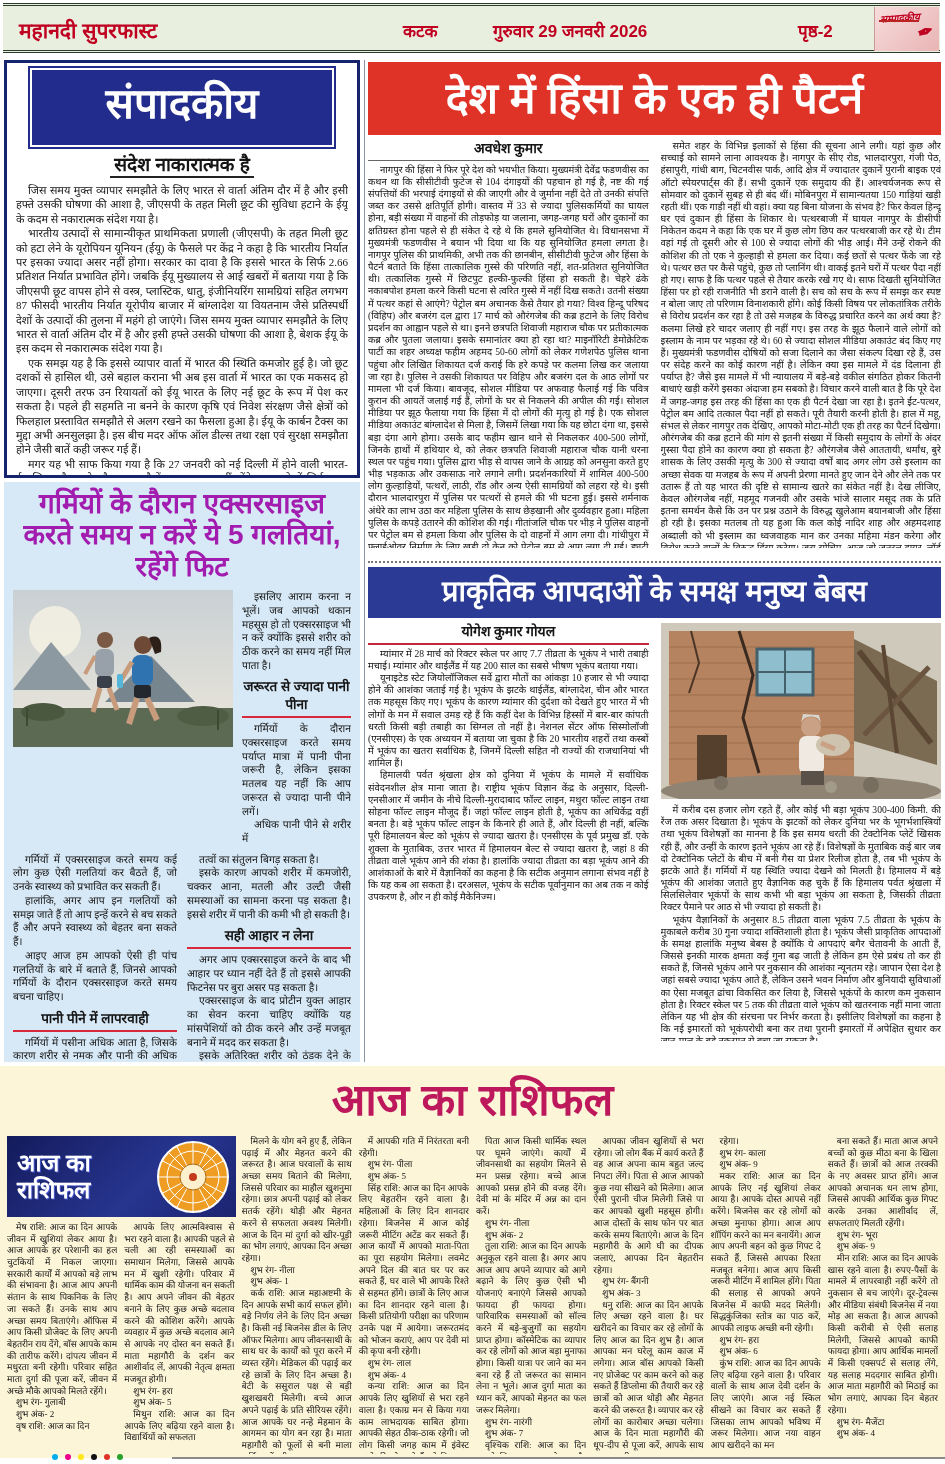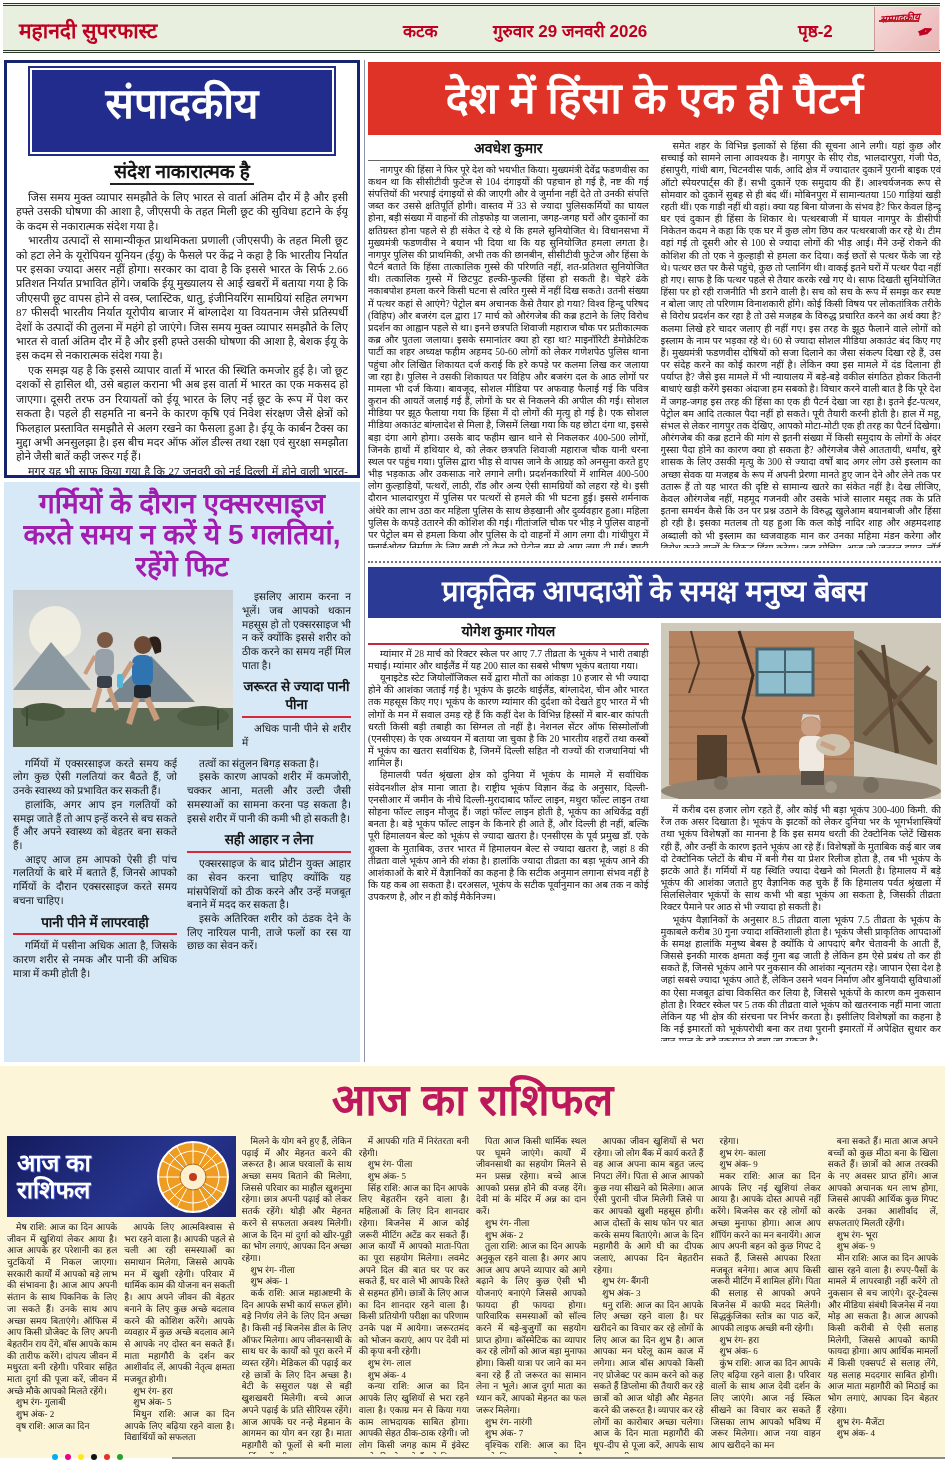--- a/index.html
+++ b/index.html
@@ -33,21 +33,21 @@
   .vline { position:absolute; left:364px; top:60px; width:1px; height:1002px; background:#8a93a8; }
 
   
   .edit-box {
     position:absolute; left:4px; top:60px; width:356px; height:418px;
     box-sizing:border-box; border:3px solid #16246e; padding:4px 9px; overflow:hidden; background:#fff;
   }
   .edit-banner {
     background:var(--navy); color:#fff; text-align:center;
     font-family:"Liberation Sans",sans-serif; font-weight:bold; font-size:42px;
-    padding:3px 0 22px; margin:1px 14px 4px; border:2px solid #fff; outline:2px solid var(--navy);
+    padding:3px 0 15px; margin:1px 14px 4px; border:2px solid #fff; outline:2px solid var(--navy);
   }
   .edit-sub { text-align:center; font-family:"Liberation Sans",sans-serif; font-weight:bold; font-size:19px; margin:4px 0 6px; }
   .edit-sub span { border-bottom:2px solid #222; padding:0 4px 1px; }
   .edit-body { font-size:11px; line-height:1.31; text-align:justify; overflow:hidden; height:308px; }
 
   
   .fitness {
     position:absolute; left:4px; top:482px; width:356px; height:580px;
     box-sizing:border-box; background:var(--paleBlue); padding:6px 9px; overflow:hidden;
   }
@@ -174,20 +174,21 @@
           <line x1="119" y1="72" x2="108" y2="90" stroke="#c79b7c" stroke-width="5"></line>
           <rect x="104" y="84" width="6" height="14" rx="2" fill="#56b6d9"></rect>
         </svg>
       </div>
       <div class="fit-side">
         <div>
             <p>इसलिए आराम करना न भूलें। जब आपको थकान महसूस हो तो एक्सरसाइज भी न करें क्योंकि इससे शरीर को ठीक करने का समय नहीं मिल पाता है।</p>
           </div>
         <h4 class="subhead">जरूरत से ज्यादा पानी पीना</h4>
         <div>
+            <p>गर्मियों के दौरान एक्सरसाइज करते समय पर्याप्त मात्रा में पानी पीना जरूरी है, लेकिन इसका मतलब यह नहीं कि आप जरूरत से ज्यादा पानी पीने लगें।</p>
             <p>अधिक पानी पीने से शरीर में</p>
           </div>
       </div>
     </div>
     <div class="fit-cols">
       <div class="col">
         <div>
             <p>गर्मियों में एक्सरसाइज करते समय कई लोग कुछ ऐसी गलतियां कर बैठते हैं, जो उनके स्वास्थ्य को प्रभावित कर सकती हैं।</p>
             <p>हालांकि, अगर आप इन गलतियों को समझ जाते हैं तो आप इन्हें करने से बच सकते हैं और अपने स्वास्थ्य को बेहतर बना सकते हैं।</p>
             <p>आइए आज हम आपको ऐसी ही पांच गलतियों के बारे में बताते हैं, जिनसे आपको गर्मियों के दौरान एक्सरसाइज करते समय बचना चाहिए।</p>
@@ -198,20 +199,21 @@
           </div>
 
       </div>
       <div class="col">
         <div>
             <p>तत्वों का संतुलन बिगड़ सकता है।</p>
             <p>इसके कारण आपको शरीर में कमजोरी, चक्कर आना, मतली और उल्टी जैसी समस्याओं का सामना करना पड़ सकता है। इससे शरीर में पानी की कमी भी हो सकती है।</p>
           </div>
         <h4 class="subhead">सही आहार न लेना</h4>
         <div>
+            <p>अगर आप एक्सरसाइज करने के बाद भी आहार पर ध्यान नहीं देते हैं तो इससे आपकी फिटनेस पर बुरा असर पड़ सकता है।</p>
             <p>एक्सरसाइज के बाद प्रोटीन युक्त आहार का सेवन करना चाहिए क्योंकि यह मांसपेशियों को ठीक करने और उन्हें मजबूत बनाने में मदद कर सकता है।</p>
             <p>इसके अतिरिक्त शरीर को ठंडक देने के लिए नारियल पानी, ताजे फलों का रस या छाछ का सेवन करें।</p>
           </div>
 
       </div>
     </div>
   </section>
 
   <section class="violence">
     <h1 class="v-banner">देश में हिंसा के एक ही पैटर्न</h1>

